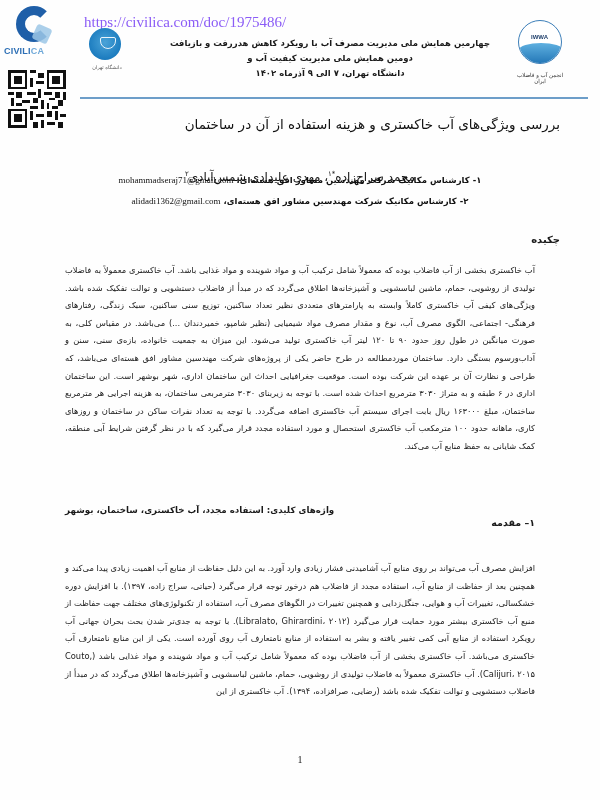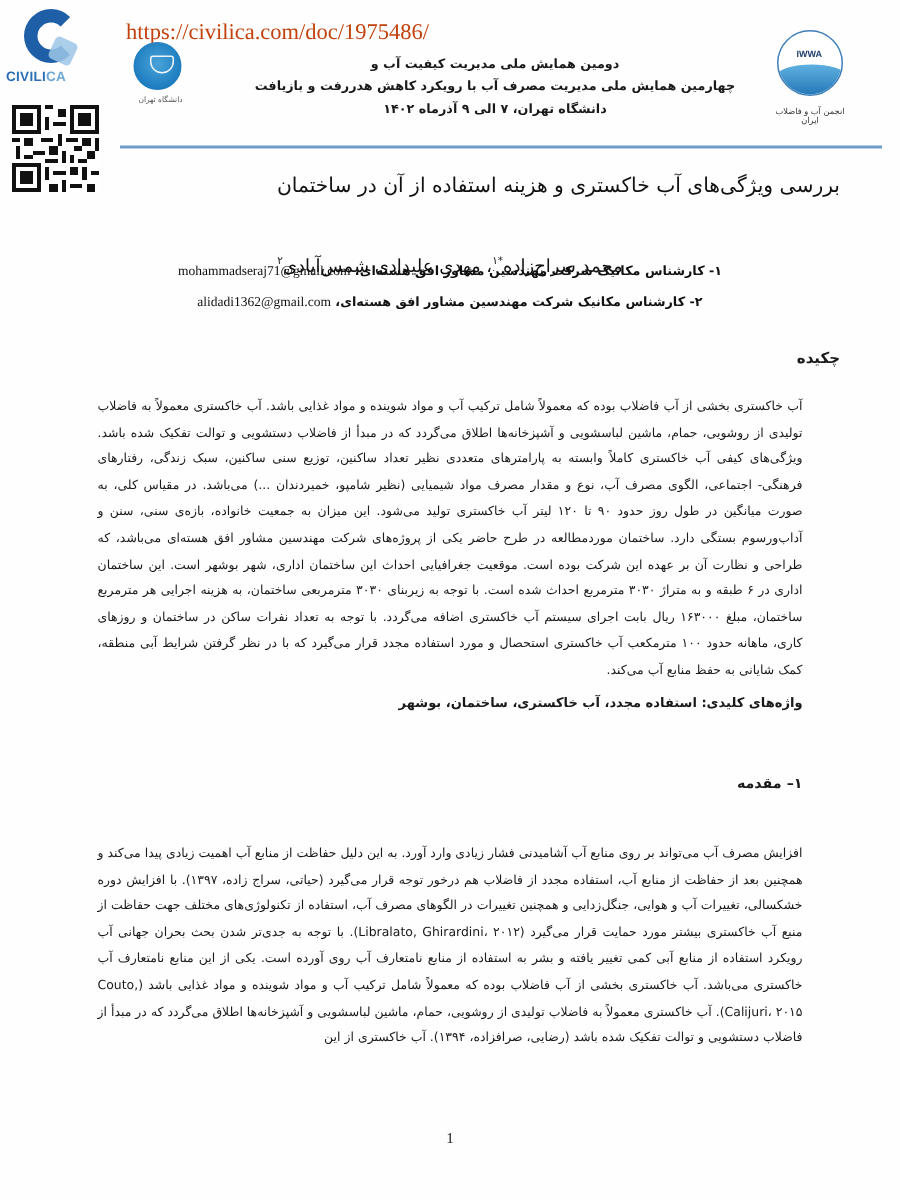--- a/index.html
+++ b/index.html
@@ -27,21 +27,21 @@
     }
     .civ-text span { color:#6ea8d8; }
 
     
     .qr { left:8px; top:70px; width:58px; height:58px; background:#fff; }
     .qr svg { width:58px; height:58px; display:block; }
 
     
     .url {
       left:84px; top:14px; font-family:"Liberation Serif", serif;
-      font-size:15px; color:#c2410c;
+      font-size:15px; color:#8b5cf6;
     }
 
     
     .ut-logo { left:86px; top:28px; width:40px; height:60px; }
     .ut-circle {
       position:absolute; left:3px; top:0; width:32px; height:32px; border-radius:50%;
       background:radial-gradient(circle at 50% 45%, #4aa3d8 0%, #1c7cbf 70%, #17679f 100%);
     }
     .ut-inner {
       position:absolute; left:11px; top:9px; width:16px; height:12px;
@@ -104,21 +104,21 @@
     }
 
     .para {
       left:65px; width:470px; direction:rtl; text-align:justify;
       text-align-last:right; font-size:8.3px; line-height:17.6px; color:#1a1a1a;
     }
     .abstract { top:262px; }
     .intro { top:560px; }
 
     .keywords {
-      left:65px; top:464px; width:470px; direction:rtl; text-align:right;
+      left:65px; top:505px; width:470px; direction:rtl; text-align:left;
       font-size:8.7px; font-weight:bold;
     }
     .section-head {
       left:65px; top:517px; width:470px; direction:rtl; 
       font-size:9.5px; font-weight:bold;
     }
     .page-num {
       left:290px; top:754px; width:20px; text-align:center;
       font-family:"Liberation Serif", serif; font-size:10px;
     }
@@ -188,22 +188,22 @@
 <div class="abs url">https://civilica.com/doc/1975486/</div>
 
 <div class="abs ut-logo">
   <div class="ut-circle">
     <div class="ut-inner"></div>
   </div>
   <div class="ut-caption">دانشگاه تهران</div>
 </div>
 
 <div class="abs conf">
+  <div>چهارمین همایش ملی مدیریت مصرف آب با رویکرد کاهش هدررفت و بازیافت</div>
   <div>دومین همایش ملی مدیریت کیفیت آب و</div>
-  <div>چهارمین همایش ملی مدیریت مصرف آب با رویکرد کاهش هدررفت و بازیافت</div>
   <div>دانشگاه تهران، ۷ الی ۹ آذرماه ۱۴۰۲</div>
 </div>
 
 <div class="abs iwwa-logo">
   <div class="iwwa-circle">
     <div class="iwwa-wave"></div>
     <div class="iwwa-text">IWWA</div>
   </div>
   <div class="iwwa-caption">انجمن آب و فاضلاب ایران</div>
 </div>

